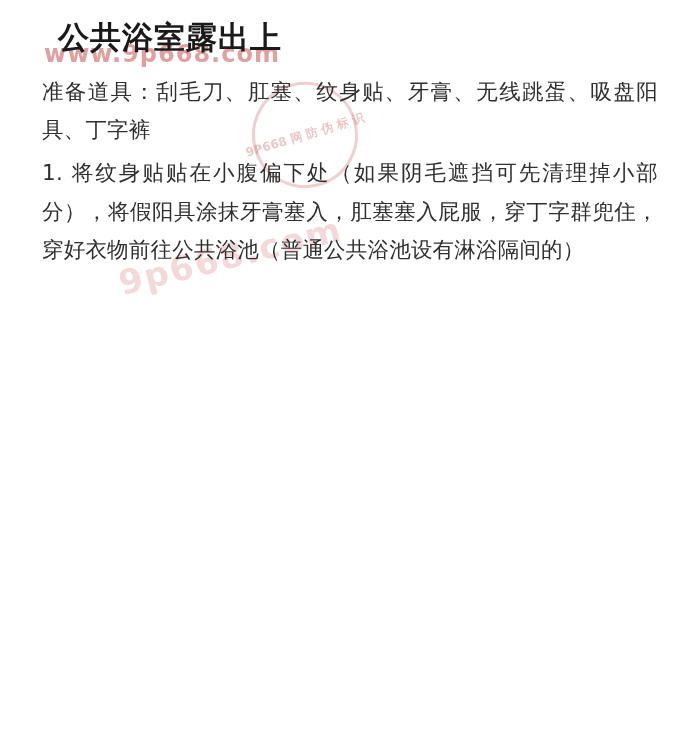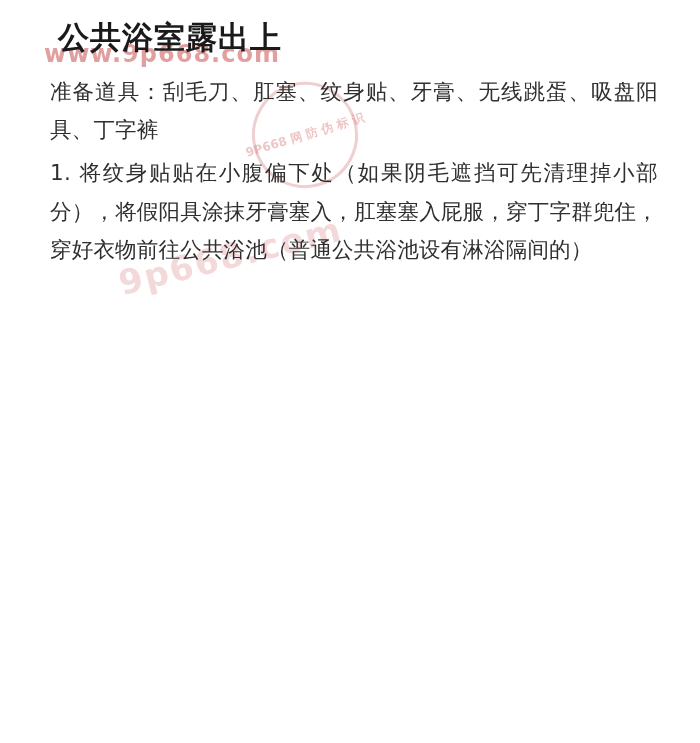--- a/index.html
+++ b/index.html
@@ -28,21 +28,21 @@
     color: #1a1a1a;
     letter-spacing: 1px;
     line-height: 1.25;
     margin: 8px 0 16px 16px;
     white-space: nowrap;
   }
   .para {
     font-size: 21.5px;
     line-height: 1.78;
     color: #2f2f2f;
-    margin: 0 0 5px 8px;
+    margin: 0 0 5px 0;
     text-align: justify;
     letter-spacing: 0.2px;
   }
   
   .wm {
     position: absolute;
     color: rgba(215, 120, 120, 0.30);
     font-weight: bold;
     pointer-events: none;
     white-space: nowrap;

